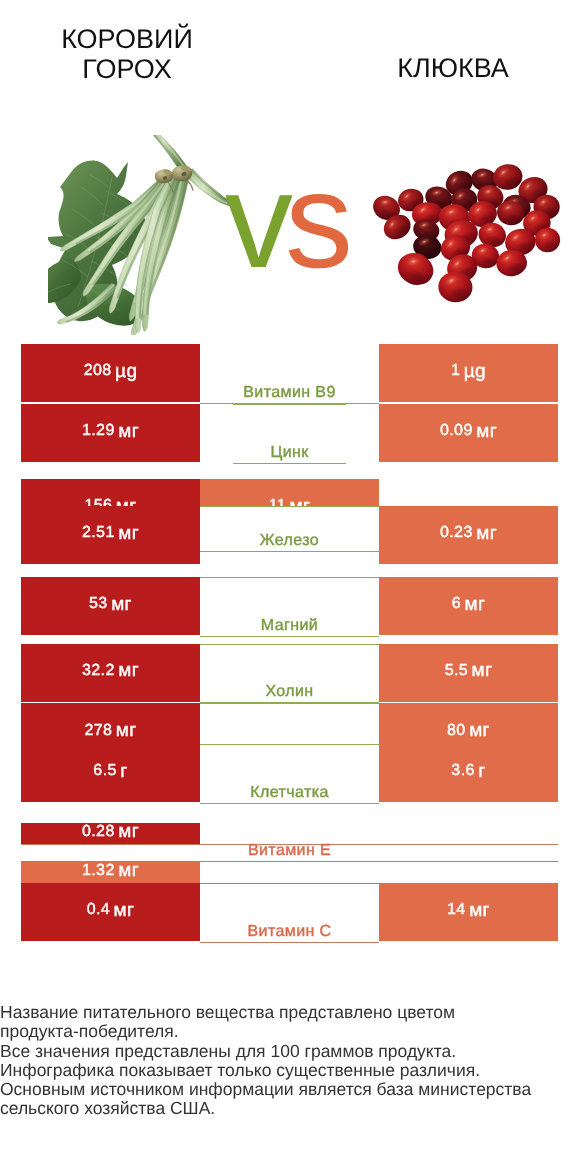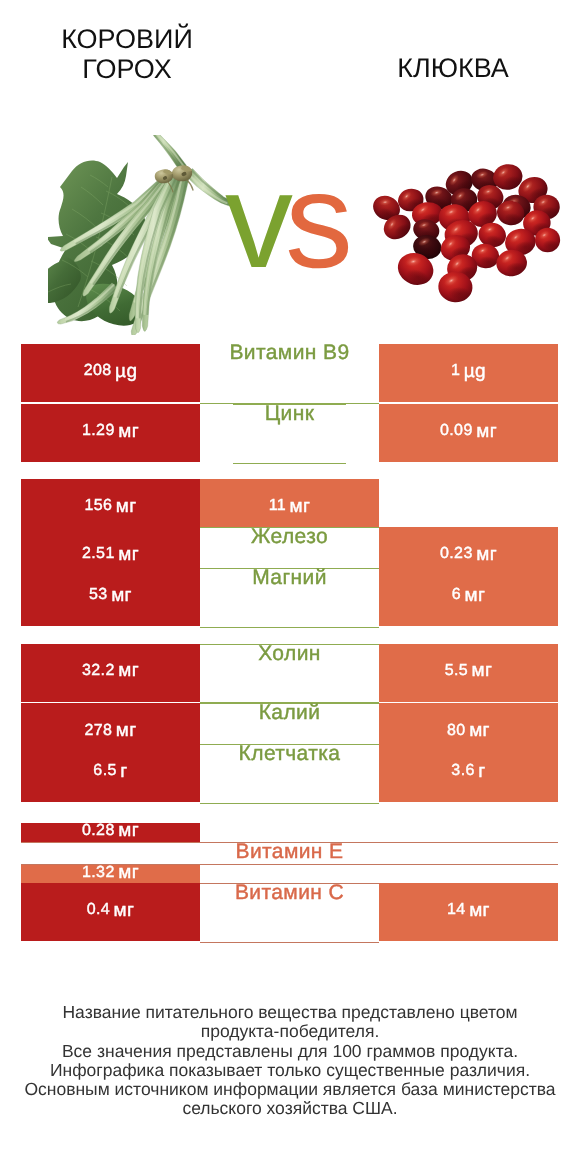--- a/index.html
+++ b/index.html
@@ -31,33 +31,33 @@
   .table { position:absolute; left:21px; top:344px; width:537px; height:599px; }
   .row { position:absolute; left:0; width:537px; height:59.9px; display:flex; }
   .cell-l, .cell-r {
     width:179px; height:58.4px; display:flex; align-items:center; justify-content:center;
     color:#fff; font-size:16px; font-weight:400; letter-spacing:0.4px;
     -webkit-text-stroke:0.42px #fff;
   }
   .cell-l { background:#b91c1c; }
   .cell-r { background:#e06c49; }
   .cell-m {
-    flex:1; height:100%; display:flex; align-items:flex-start; justify-content:center;
-    background:#fff; font-size:21px; font-weight:400; letter-spacing:0.4px;
+    flex:1; height:100%; display:flex; align-items:flex-end; justify-content:center;
+    background:#fff; font-size:16px; font-weight:400; letter-spacing:0.4px;
   }
   .row .cell-m { border-top:1px solid #8fac51; border-bottom:1px solid #8fac51; }
   .row.win-right .cell-m { border-top-color:#c4765e; border-bottom-color:#c4765e; }
   .row:first-child .cell-m { border-top:0; }
   .cell-m span { color:#7b9b41; -webkit-text-stroke:0.42px #7b9b41; }
   .row.win-right .cell-m span { color:#d9694a; -webkit-text-stroke:0.42px #d9694a; }
   .unit { font-size:19px; margin-left:3.5px; font-weight:400; }
   .cell-l span, .cell-r span, .cell-m span { line-height:1; position:relative; top:-2px; }
 
   
-  .footer { position:absolute; left:0; top:1003px; width:580px; text-align:center;
+  .footer { position:absolute; left:0; top:1003px; width:580px; 
             font-size:17.5px; line-height:19.3px; color:#333; font-weight:400; }
   .footer p { margin:0; }
 </style>
 </head>
 <body>
 
 <div class="page">
 
   <div class="title title-left"><span>КОРОВИЙ</span><br><span>ГОРОХ</span></div>
   <div class="title title-right">КЛЮКВА</div>
@@ -391,34 +391,34 @@
       <div class="row" style="top: 135px; height: 71px;">
         <div class="cell-l">
           <span>156</span>
           <span class="unit">мг</span>
         </div>
         <div class="cell-r">
           <span>11</span>
           <span class="unit">мг</span>
         </div>
       </div>
-      <div class="row" style="top: 183px; height: 46px;">
+      <div class="row" style="top: 162px; height: 46px;">
         <div class="cell-l">
           <span>2.51</span>
           <span class="unit">мг</span>
         </div>
         <div class="cell-m">
           <span>Железо</span>
         </div>
         <div class="cell-r">
           <span>0.23</span>
           <span class="unit">мг</span>
         </div>
       </div>
-      <div class="row" style="top: 224px; height: 59.9px;">
+      <div class="row" style="top: 233px; height: 59.9px;">
         <div class="cell-l">
           <span>53</span>
           <span class="unit">мг</span>
         </div>
         <div class="cell-m">
           <span>Магний</span>
         </div>
         <div class="cell-r">
           <span>6</span>
           <span class="unit">мг</span>

